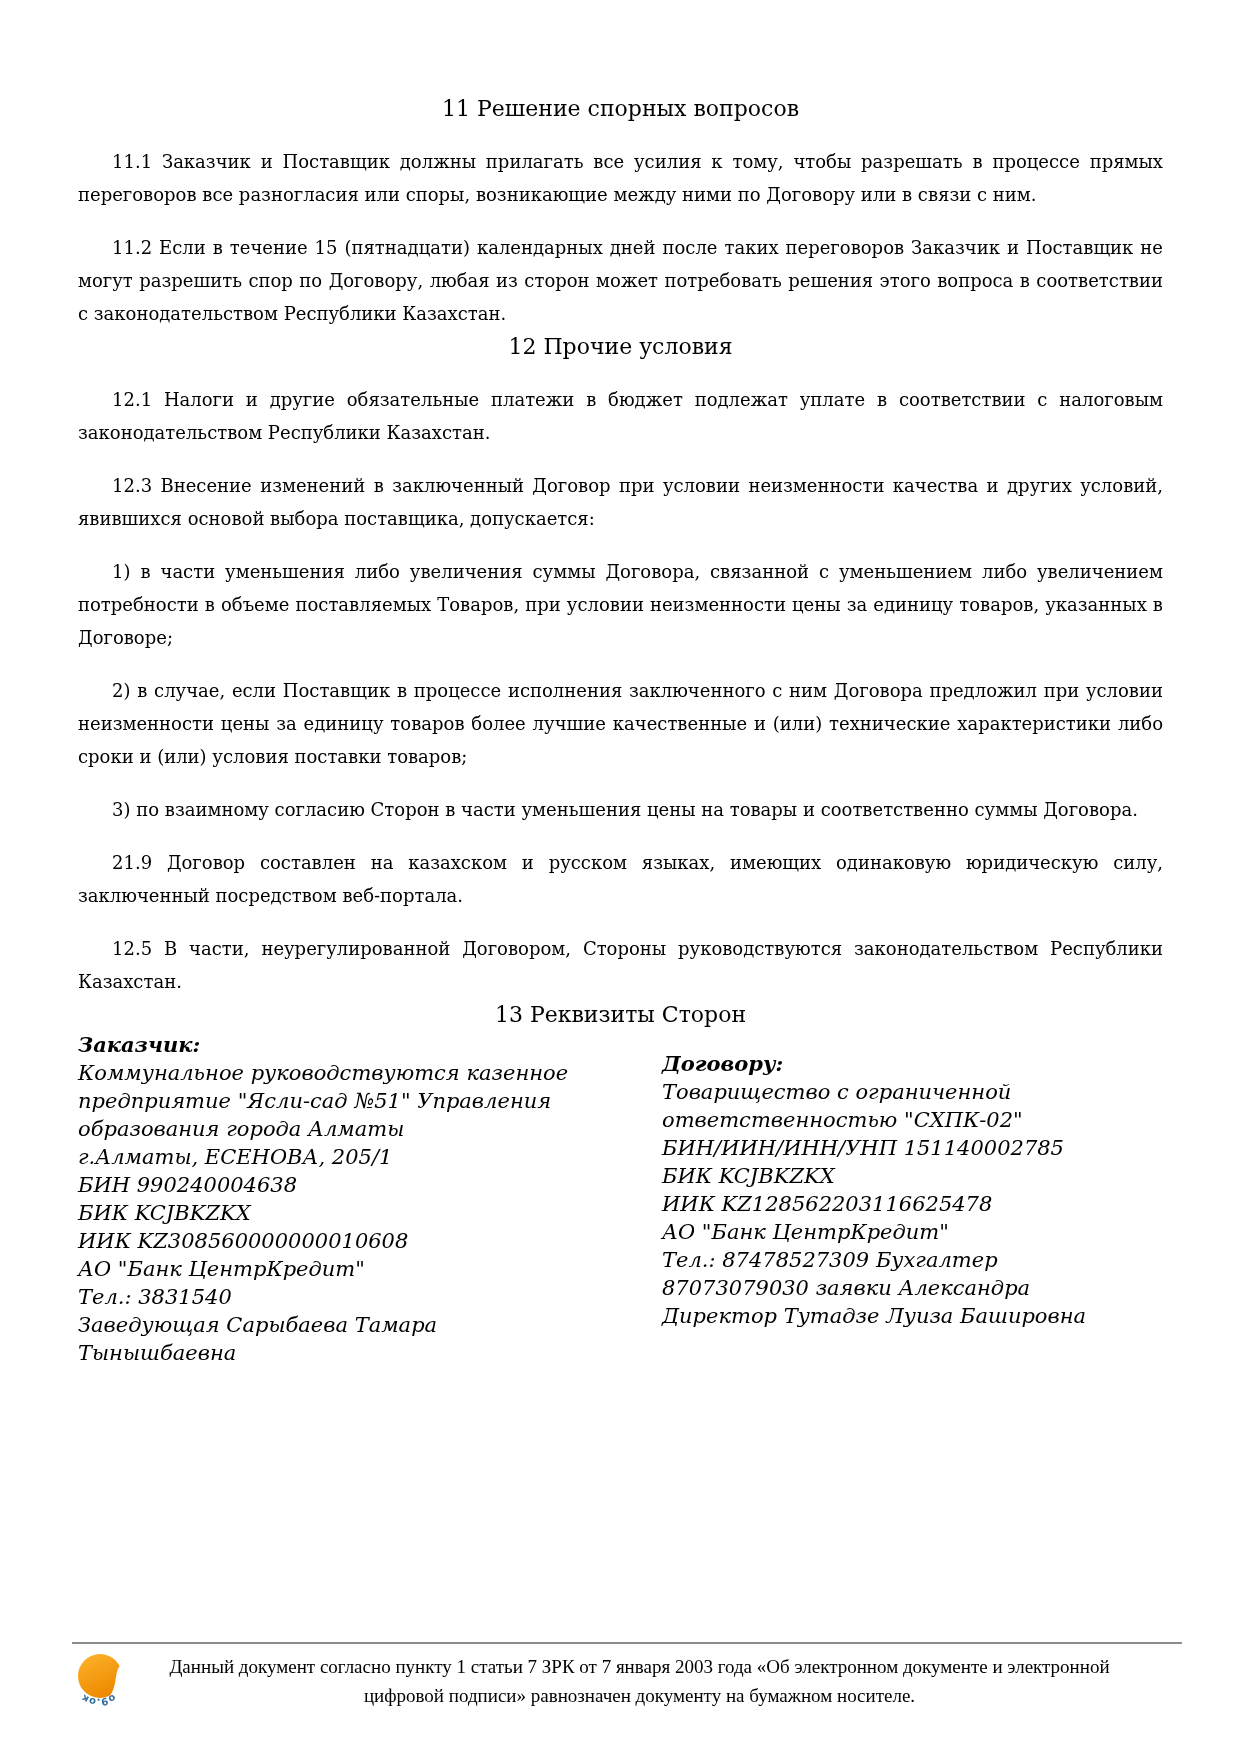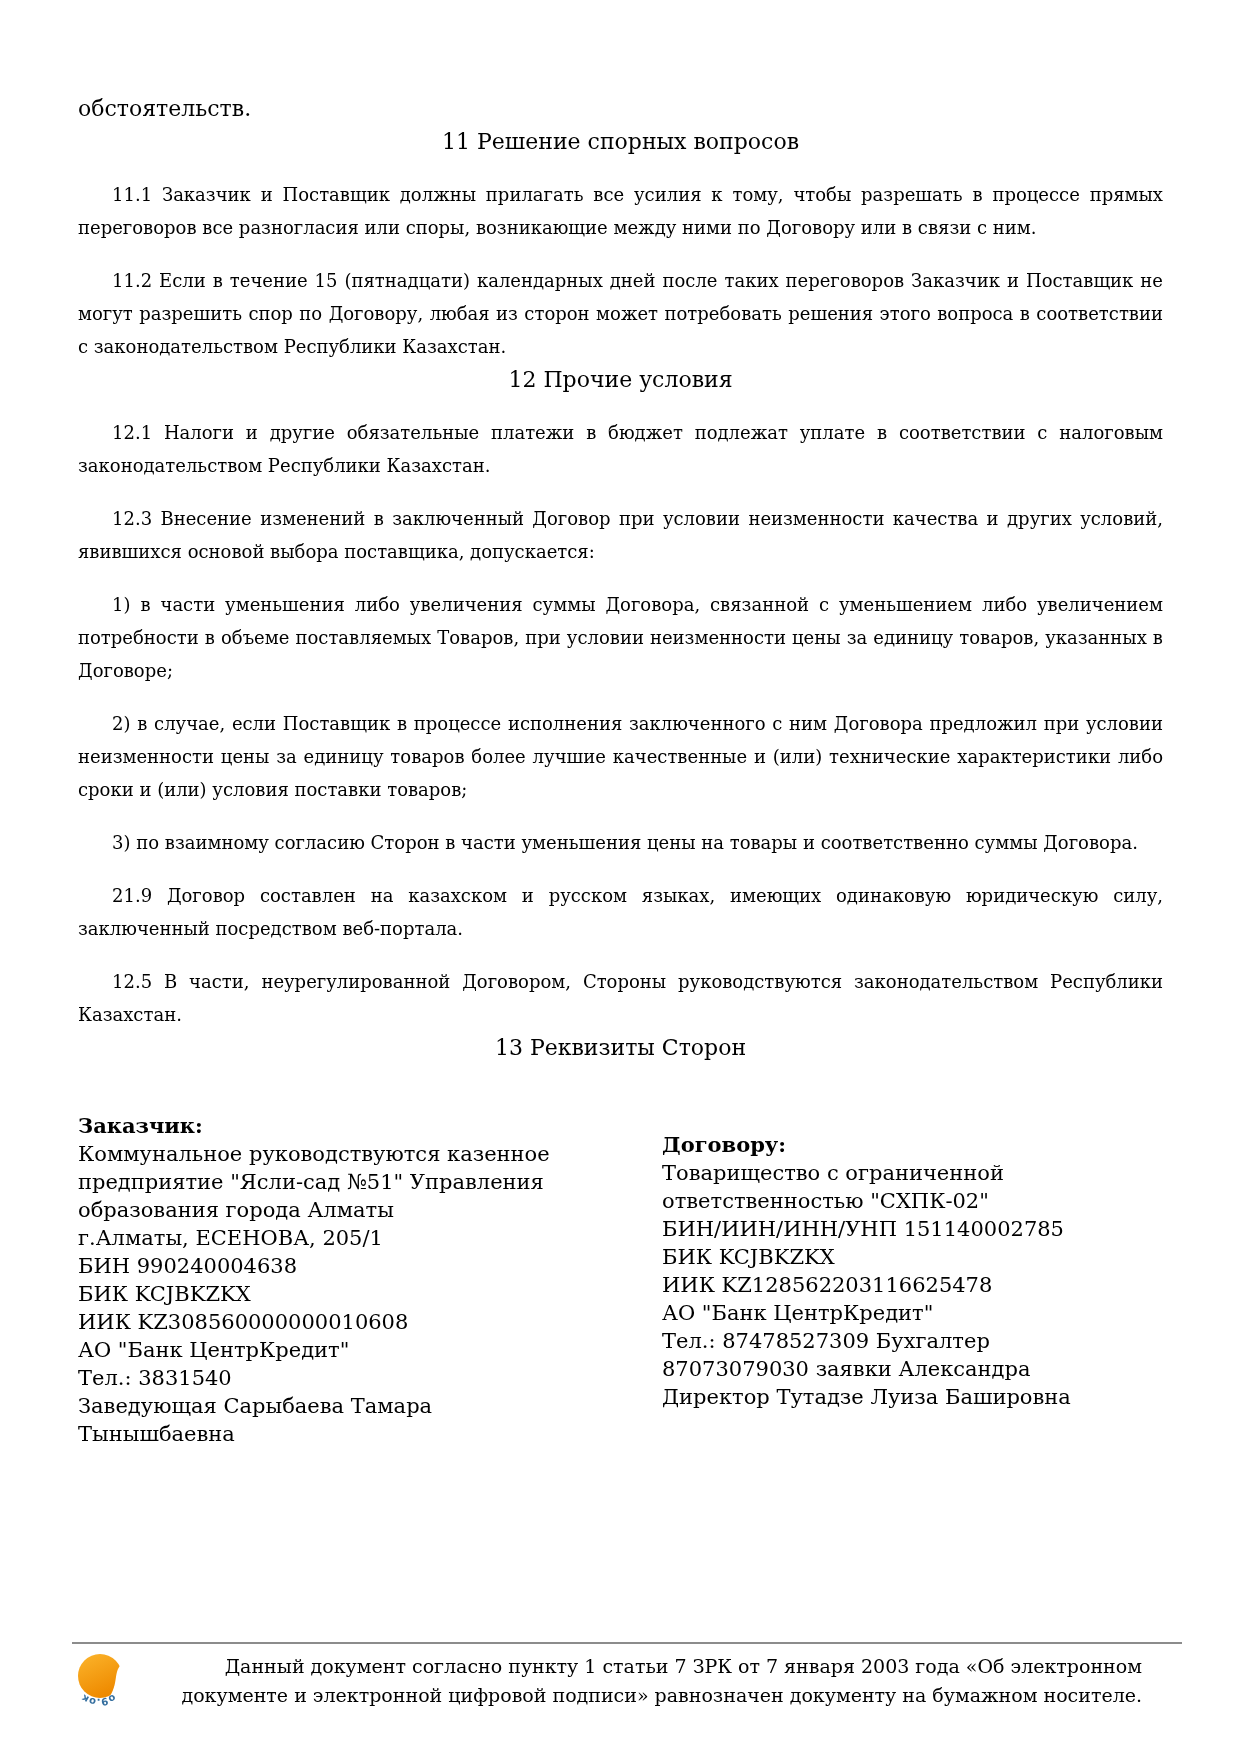--- a/index.html
+++ b/index.html
@@ -29,25 +29,25 @@
     text-align: center;
   }
   .para {
     margin: 20px 0 0 0;
     font-size: 18px;
     line-height: 33px;
     text-align: justify;
     text-indent: 34px;
   }
   .requisites {
-    margin-top: 48px;
     display: grid;
     grid-template-columns: 542px 1fr;
     font-size: 21px;
     line-height: 28px;
+    font-style: italic;
   }
   .req-col.supplier { padding-left: 42px; margin-top: 19px; }
   .req-label { font-weight: bold; }
   .req-lines div { white-space: nowrap; }
   .page-footer {
     position: absolute;
     left: 0; top: 1642px;
     width: 100%;
   }
   .footer-divider {
@@ -60,30 +60,30 @@
     margin: 6px 0 0 75px;
     display: flex;
     align-items: flex-start;
   }
   .footer-logo { flex: 0 0 auto; width: 52px; height: 58px; }
   .footer-text {
     margin: 2px 0 0 10px;
     width: 1005px;
     font-size: 19px;
     line-height: 29px;
-    text-align: right;
+    text-align: center;
+    font-family: Liberation Serif, serif;
   }
 </style>
 </head>
 <body>
 
 <div class="page">
   <div class="content">
 
-    <p class="frag">обстоятельств.</p>
 
     <h2 class="sec-heading">11 Решение спорных вопросов</h2>
 
     <p class="para">11.1 Заказчик и Поставщик должны прилагать все усилия к тому, чтобы разрешать в процессе прямых переговоров все разногласия или споры, возникающие между ними по Договору или в связи с ним.</p>
     <p class="para">11.2 Если в течение 15 (пятнадцати) календарных дней после таких переговоров Заказчик и Поставщик не могут разрешить спор по Договору, любая из сторон может потребовать решения этого вопроса в соответствии с законодательством Республики Казахстан.</p>
 
     <h2 class="sec-heading">12 Прочие условия</h2>
 
     <p class="para">12.1 Налоги и другие обязательные платежи в бюджет подлежат уплате в соответствии с налоговым законодательством Республики Казахстан.</p>
     <p class="para">12.3 Внесение изменений в заключенный Договор при условии неизменности качества и других условий, явившихся основой выбора поставщика, допускается:</p>

